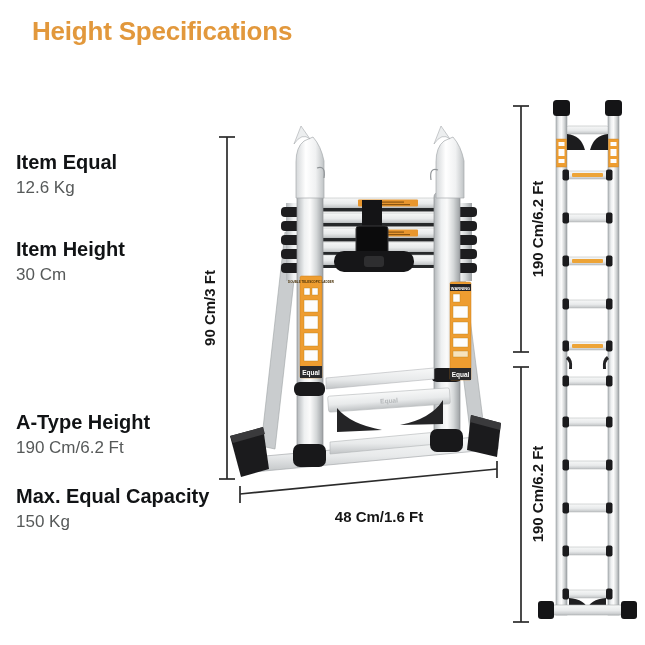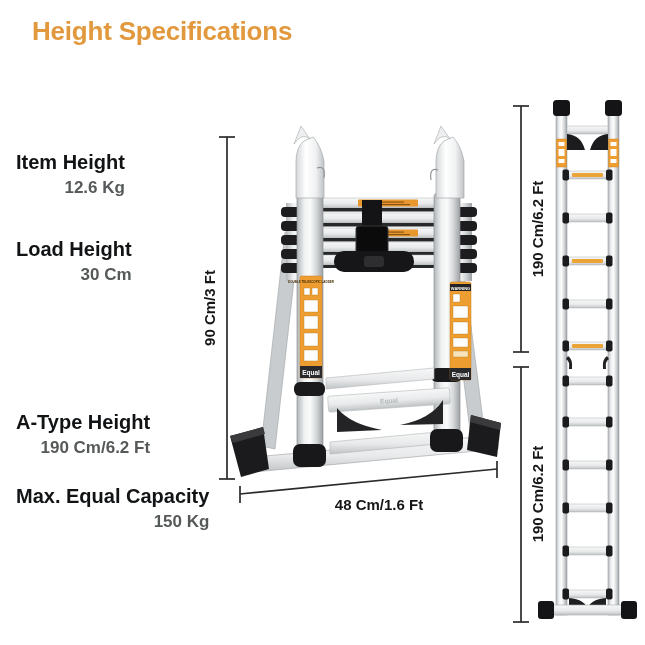--- a/index.html
+++ b/index.html
@@ -8,41 +8,41 @@
     background:#ffffff;
     font-family:"Liberation Sans","DejaVu Sans",sans-serif;
   }
   .page{position:absolute;inset:0;}
   .title{
     position:absolute;left:32px;top:16px;
     font-size:26px;font-weight:700;color:#E2983C;letter-spacing:-0.2px;
   }
   .spec{position:absolute;left:16px;}
   .spec .label{font-size:20px;font-weight:700;color:#111315;line-height:24px;}
-  .spec .value{font-size:17px;font-weight:700;color:#565959;line-height:22px;margin-top:3px;text-align:right;}
+  .spec .value{font-size:17px;font-weight:400;color:#565959;line-height:22px;margin-top:3px;}
   .diagram-svg{position:absolute;left:0;top:0;}
   .dim-label{
     position:absolute;font-size:15px;font-weight:700;color:#161616;
     white-space:nowrap;transform:translate(-50%,-50%);
   }
   .dim-label.vert{transform:translate(-50%,-50%) rotate(-90deg);}
 </style>
 </head>
 <body>
 
 <div class="page">
 
   <div class="title">Height Specifications</div>
 
   <div class="spec" style="top:150px">
-    <div class="label">Item Height</div>
+    <div class="label">Item Equal</div>
     <div class="value">12.6 Kg</div>
   </div>
   <div class="spec" style="top:237px">
-    <div class="label">Load Height</div>
+    <div class="label">Item Height</div>
     <div class="value">30 Cm</div>
   </div>
   <div class="spec" style="top:410px">
     <div class="label">A-Type Height</div>
     <div class="value">190 Cm/6.2 Ft</div>
   </div>
   <div class="spec" style="top:484px">
     <div class="label">Max. Equal Capacity</div>
     <div class="value">150 Kg</div>
   </div>
@@ -302,17 +302,17 @@
       </g>
       <g>
         <line x1="521" y1="367" x2="521" y2="622"></line>
         <line x1="513" y1="367" x2="529" y2="367"></line>
         <line x1="513" y1="622" x2="529" y2="622"></line>
       </g>
     </g>
   </svg>
 
   <div class="dim-label vert" style="left:209px;top:308px;">90 Cm/3 Ft</div>
-  <div class="dim-label" style="left:379px;top:504px;text-align:right;">48 Cm/1.6 Ft</div>
+  <div class="dim-label" style="left:379px;top:516px;text-align:right;">48 Cm/1.6 Ft</div>
   <div class="dim-label vert" style="left:537px;top:229px;">190 Cm/6.2 Ft</div>
   <div class="dim-label vert" style="left:537px;top:494px;">190 Cm/6.2 Ft</div>
 
 </div>
 
 </body></html>

